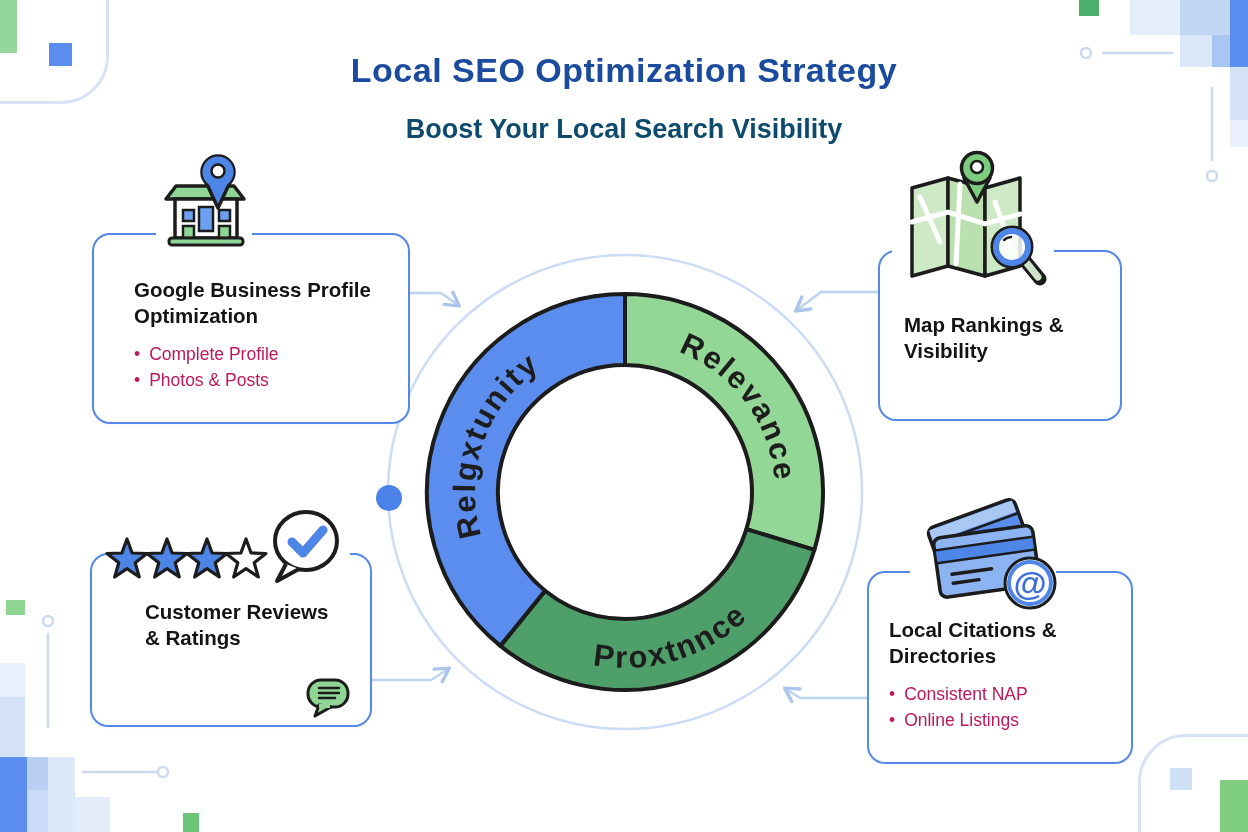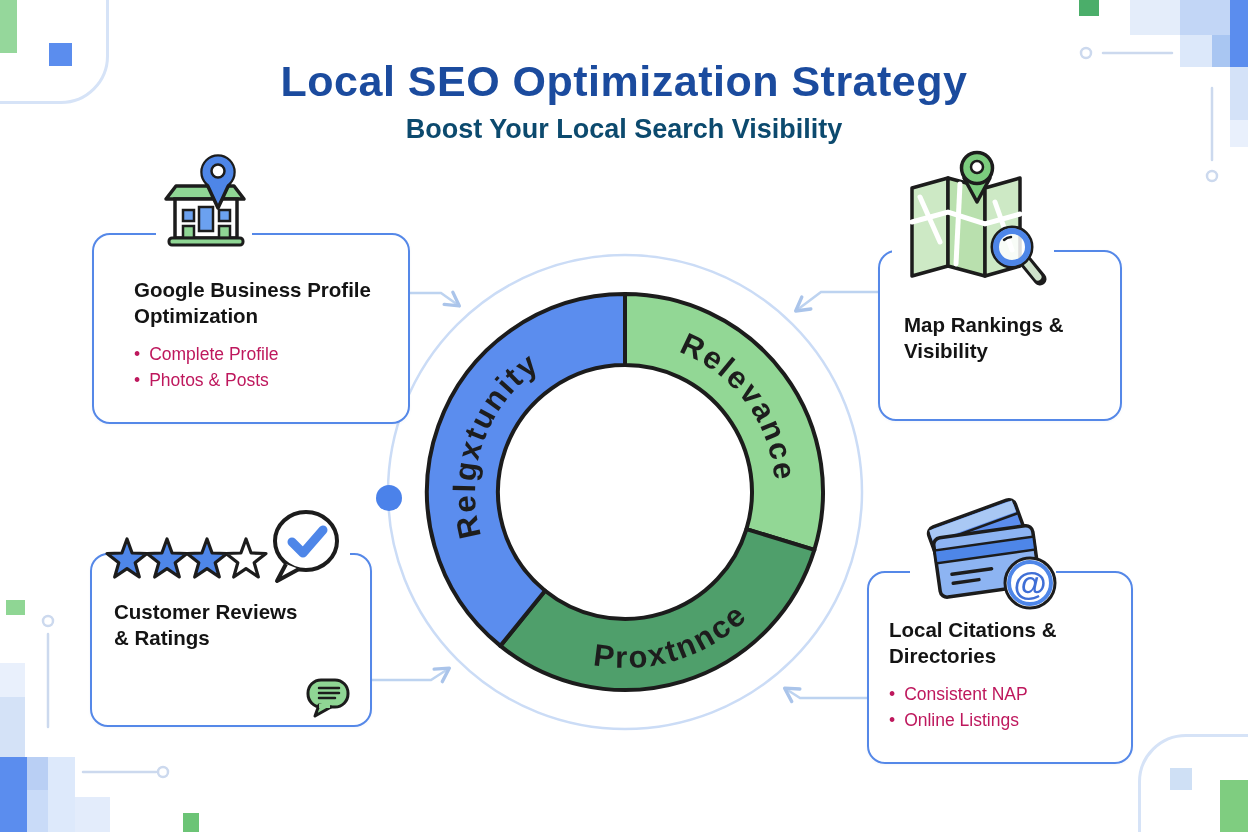--- a/index.html
+++ b/index.html
@@ -3,37 +3,37 @@
 <meta charset="utf-8">
 <style>
   html,body{margin:0;padding:0;background:#fff;}
   .canvas{position:relative;width:1248px;height:832px;background:#ffffff;overflow:hidden;
           font-family:"Liberation Sans",sans-serif;}
   .sq{position:absolute;}
   .corner-outline{position:absolute;border:3px solid #d6e3f7;}
   .corner-tl{left:-62px;top:-62px;width:165px;height:160px;border-radius:0 0 48px 0;}
   .corner-br{left:1138px;top:734px;width:172px;height:160px;border-radius:48px 0 0 0;}
   .page-title{position:absolute;left:0;right:0;top:28px;text-align:center;
-    font-size:43px;font-weight:800;color:#1b4b9e;letter-spacing:.5px;}
+    font-size:34px;font-weight:800;color:#1b4b9e;letter-spacing:.5px;}
   .page-subtitle{position:absolute;left:0;right:0;top:92px;text-align:center;
     font-size:27px;font-weight:700;color:#0c4a6e;}
   .card{position:absolute;background:#fff;border:2.5px solid #5588e8;border-radius:18px;
     box-shadow:0 1px 3px rgba(40,80,160,.05);z-index:3;}
   .card-title{font-size:20.5px;font-weight:700;color:#141414;line-height:1.27;margin:0;}
   .bullets{list-style:none;margin:12px 0 0 0;padding:0;}
   .bullets li{font-size:17.5px;color:#be185d;line-height:26px;}
   .bullets li::before{content:"•";margin-right:9px;}
   #card-1{left:92px;top:233px;width:296px;height:187px;padding-left:18px;}
   #card-1 .inner{padding:42px 0 0 22px;}
   #card-1 .card-title{width:258px;}
   #card-2{left:878px;top:250px;width:240px;height:167px;}
   #card-2 .inner{padding:60px 2px 0 24px;}
   #card-2 .card-title{width:185px;}
   #card-3{left:90px;top:553px;width:278px;height:170px;}
-  #card-3 .inner{padding:44px 0 0 22px;}
+  #card-3 .inner{padding:44px 0 0 22px;margin-left:31px;}
   #card-3 .card-title{width:200px;}
   #card-4{left:867px;top:571px;width:262px;height:189px;}
   #card-4 .inner{padding:44px 0 0 20px;}
   #card-4 .card-title{width:218px;}
   .icon-mask{position:absolute;background:#fff;z-index:4;}
   .icon{position:absolute;z-index:5;}
   .overlay{position:absolute;left:0;top:0;z-index:2;}
   .donut-label{font-family:"Liberation Sans",sans-serif;font-weight:700;font-size:31px;
     letter-spacing:2px;fill:#1d1d1d;text-anchor:middle;}
 </style>

